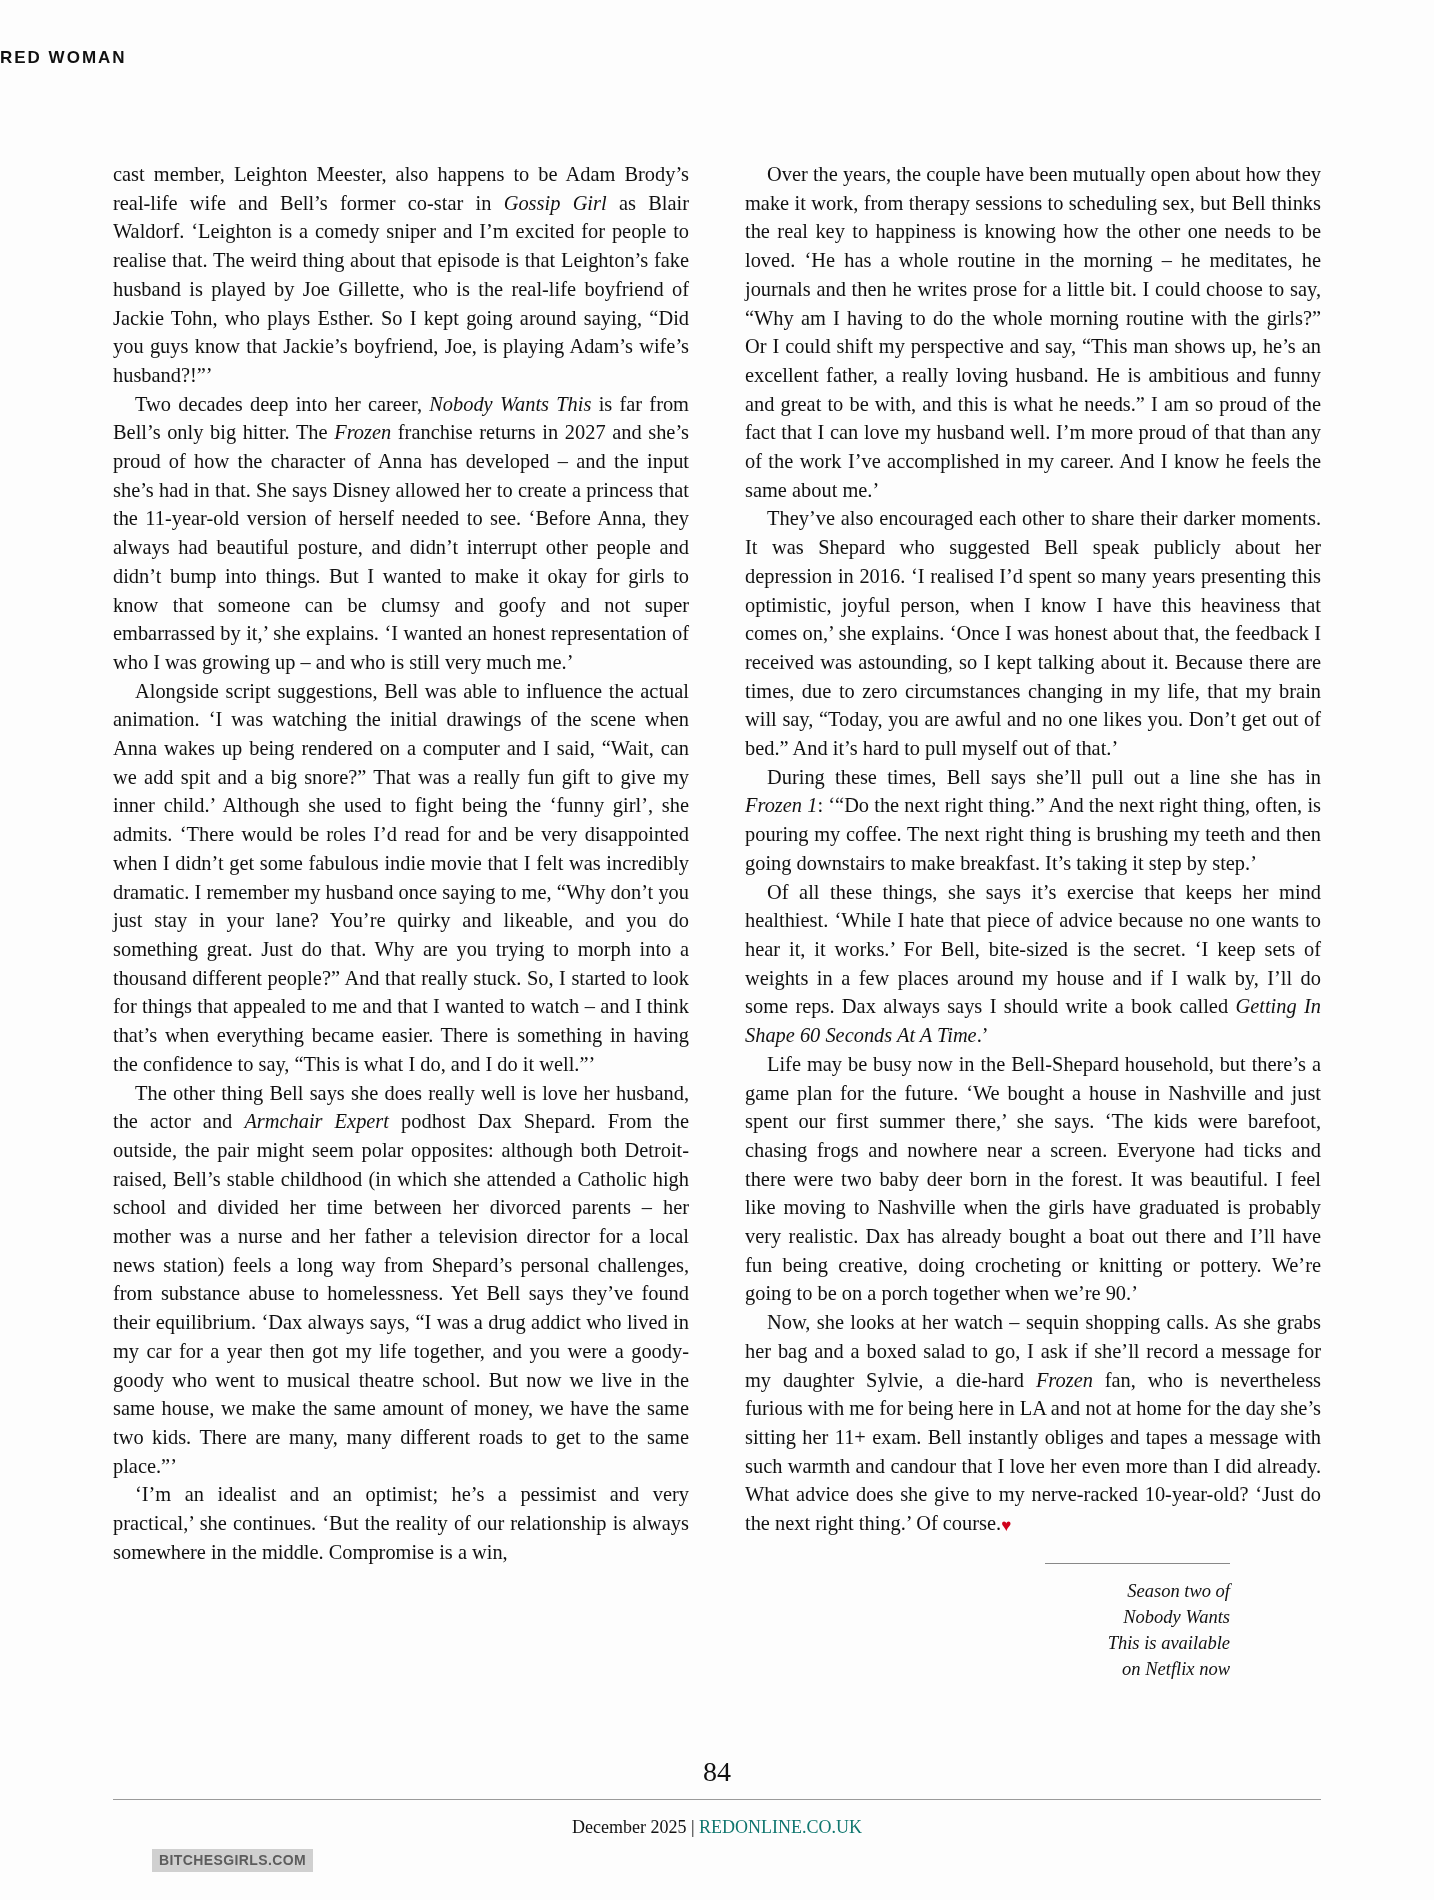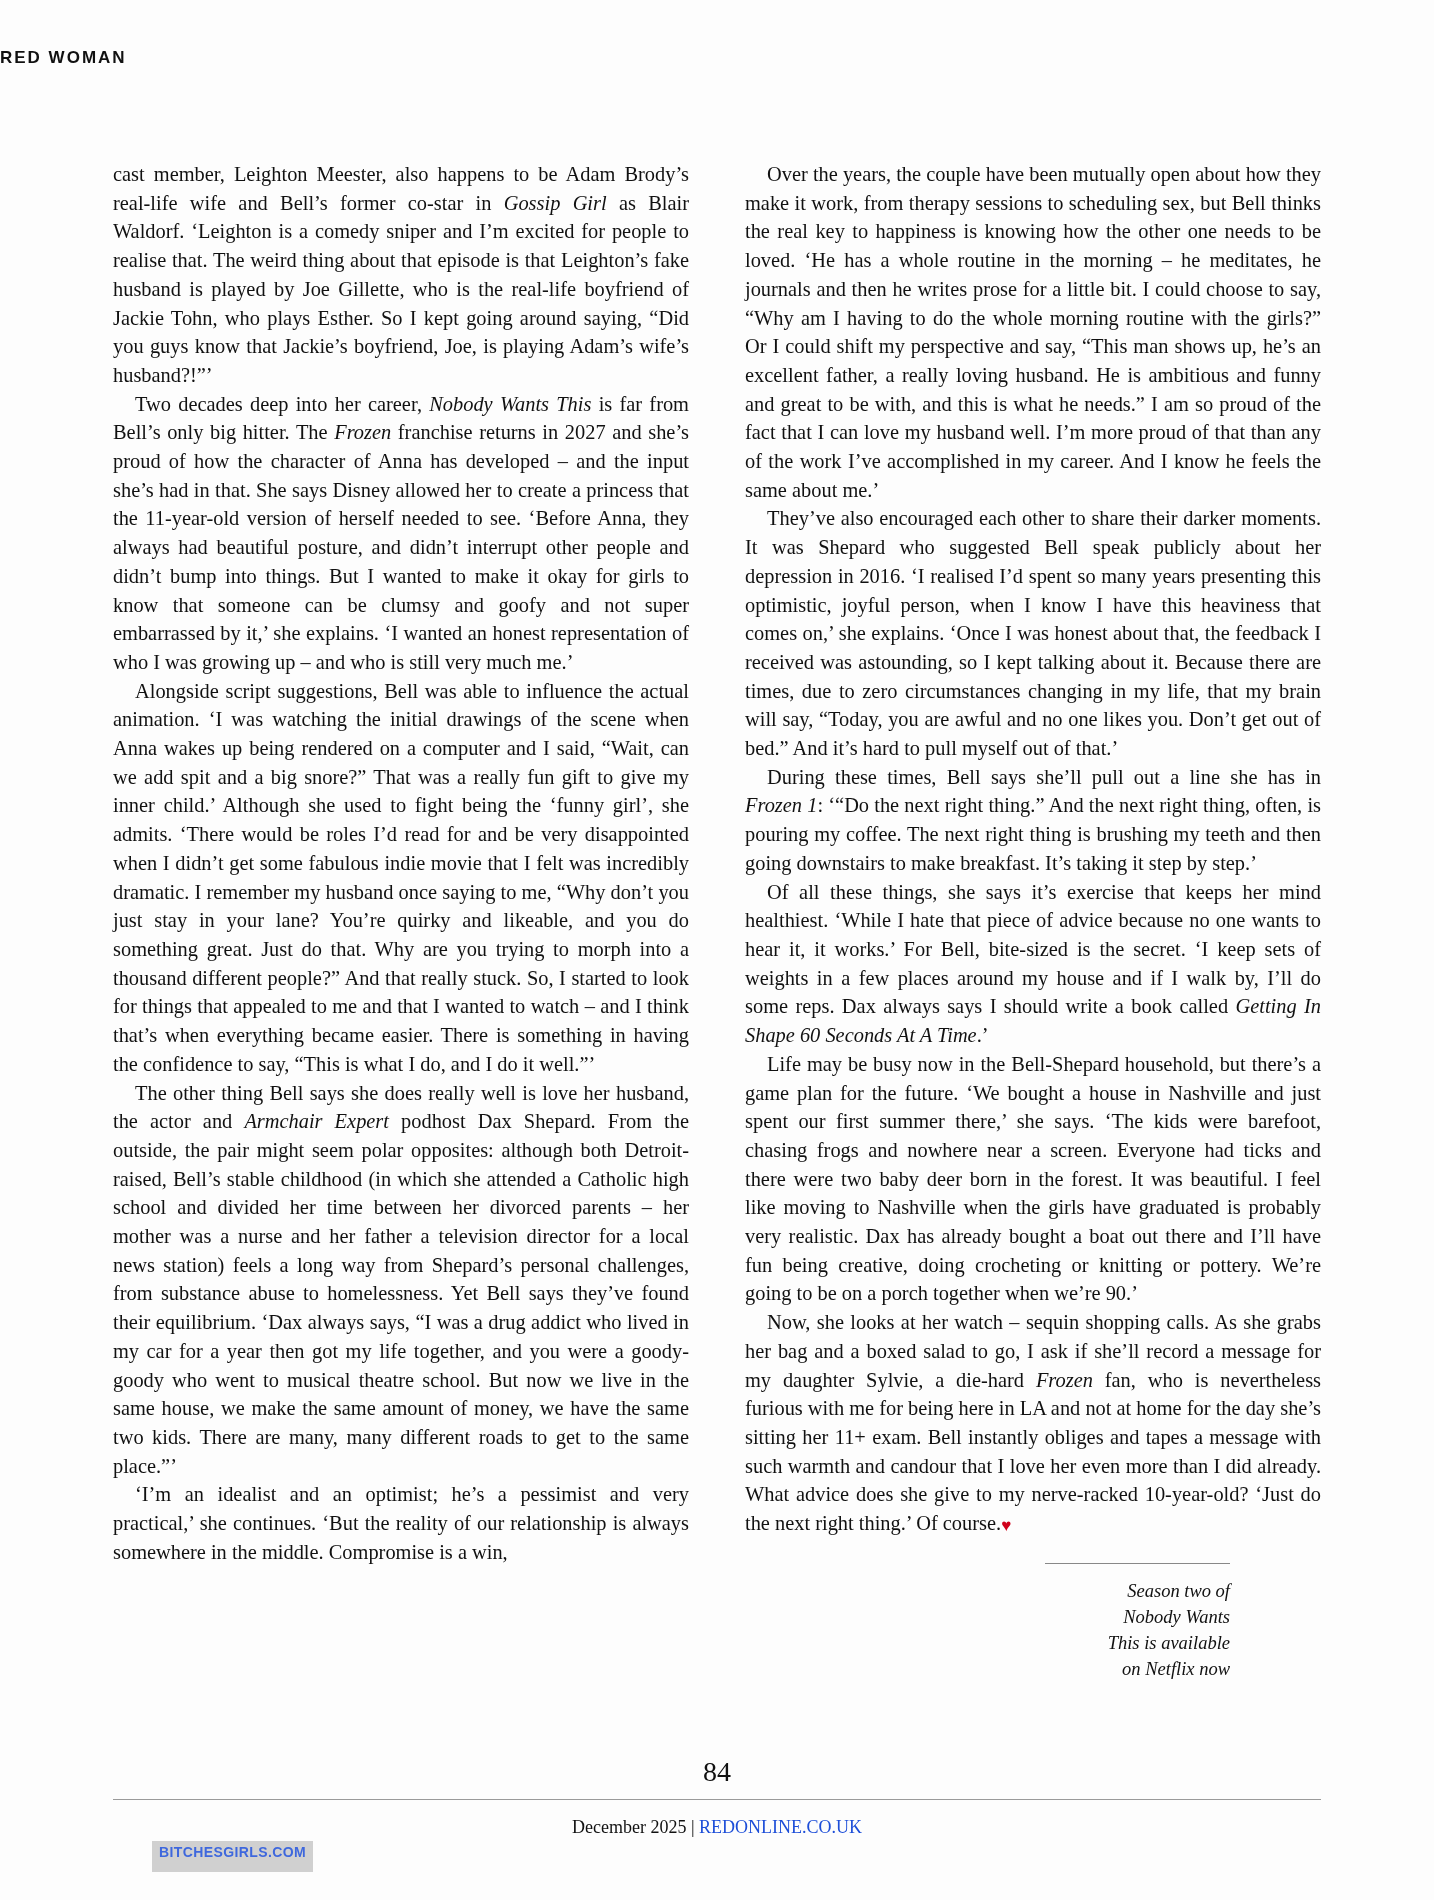--- a/index.html
+++ b/index.html
@@ -95,33 +95,33 @@
   .footer-line {
     position: absolute;
     bottom: 62px;
     left: 0;
     width: 100%;
     text-align: center;
     font-size: 18px;
     color: #111;
   }
   .footer-line .brand {
-    color: #1d4ed8;
+    color: #0f766e;
   }
   .watermark {
     position: absolute;
     left: 152px;
     bottom: 28px;
     background: #c9c9c9;
-    color: #1d4ed8;
+    color: #404040;
     font-family: "Liberation Sans", sans-serif;
     font-weight: bold;
     font-size: 14px;
     letter-spacing: 0.4px;
-    padding: 3px 7px 12px 7px;
+    padding: 3px 7px 4px 7px;
     opacity: 0.85;
   }
 </style>
 </head>
 <body>
 
 <div class="page">
 
   <div class="running-head">RED WOMAN</div>
 

